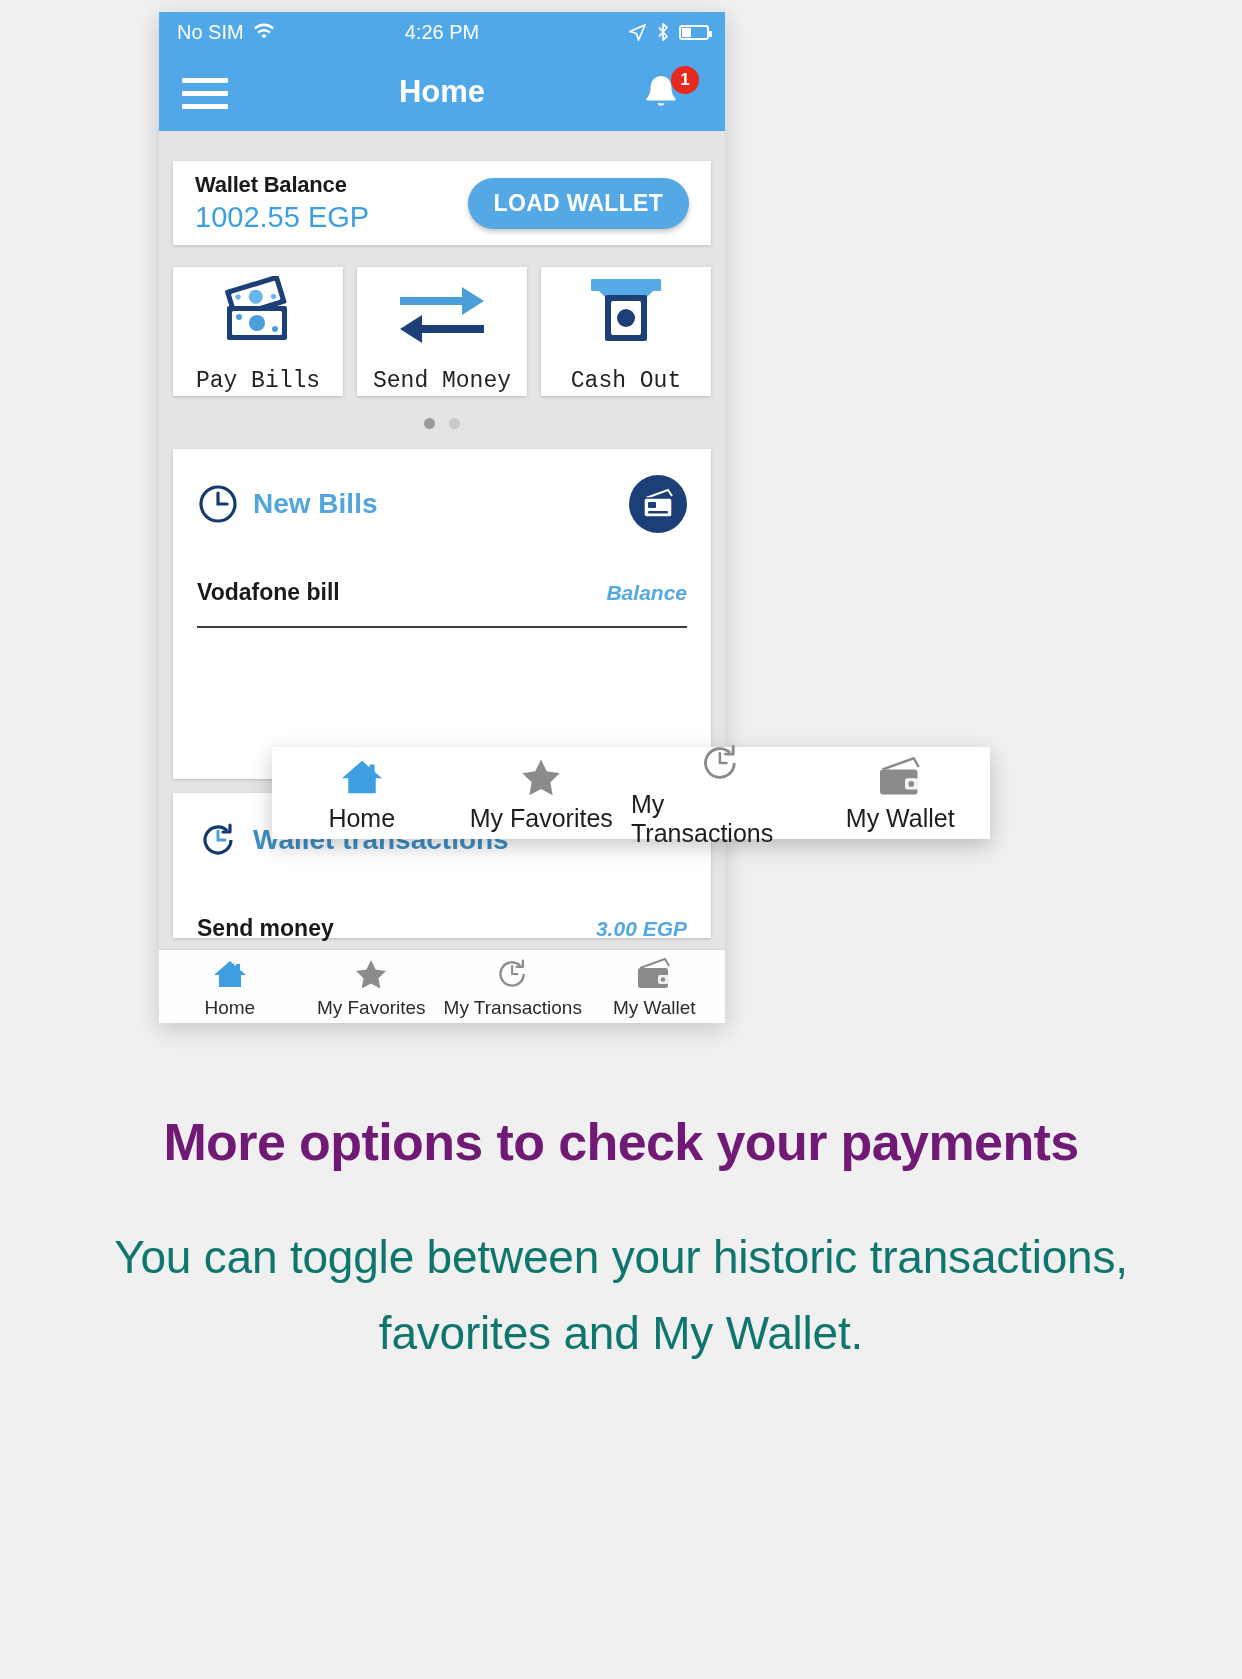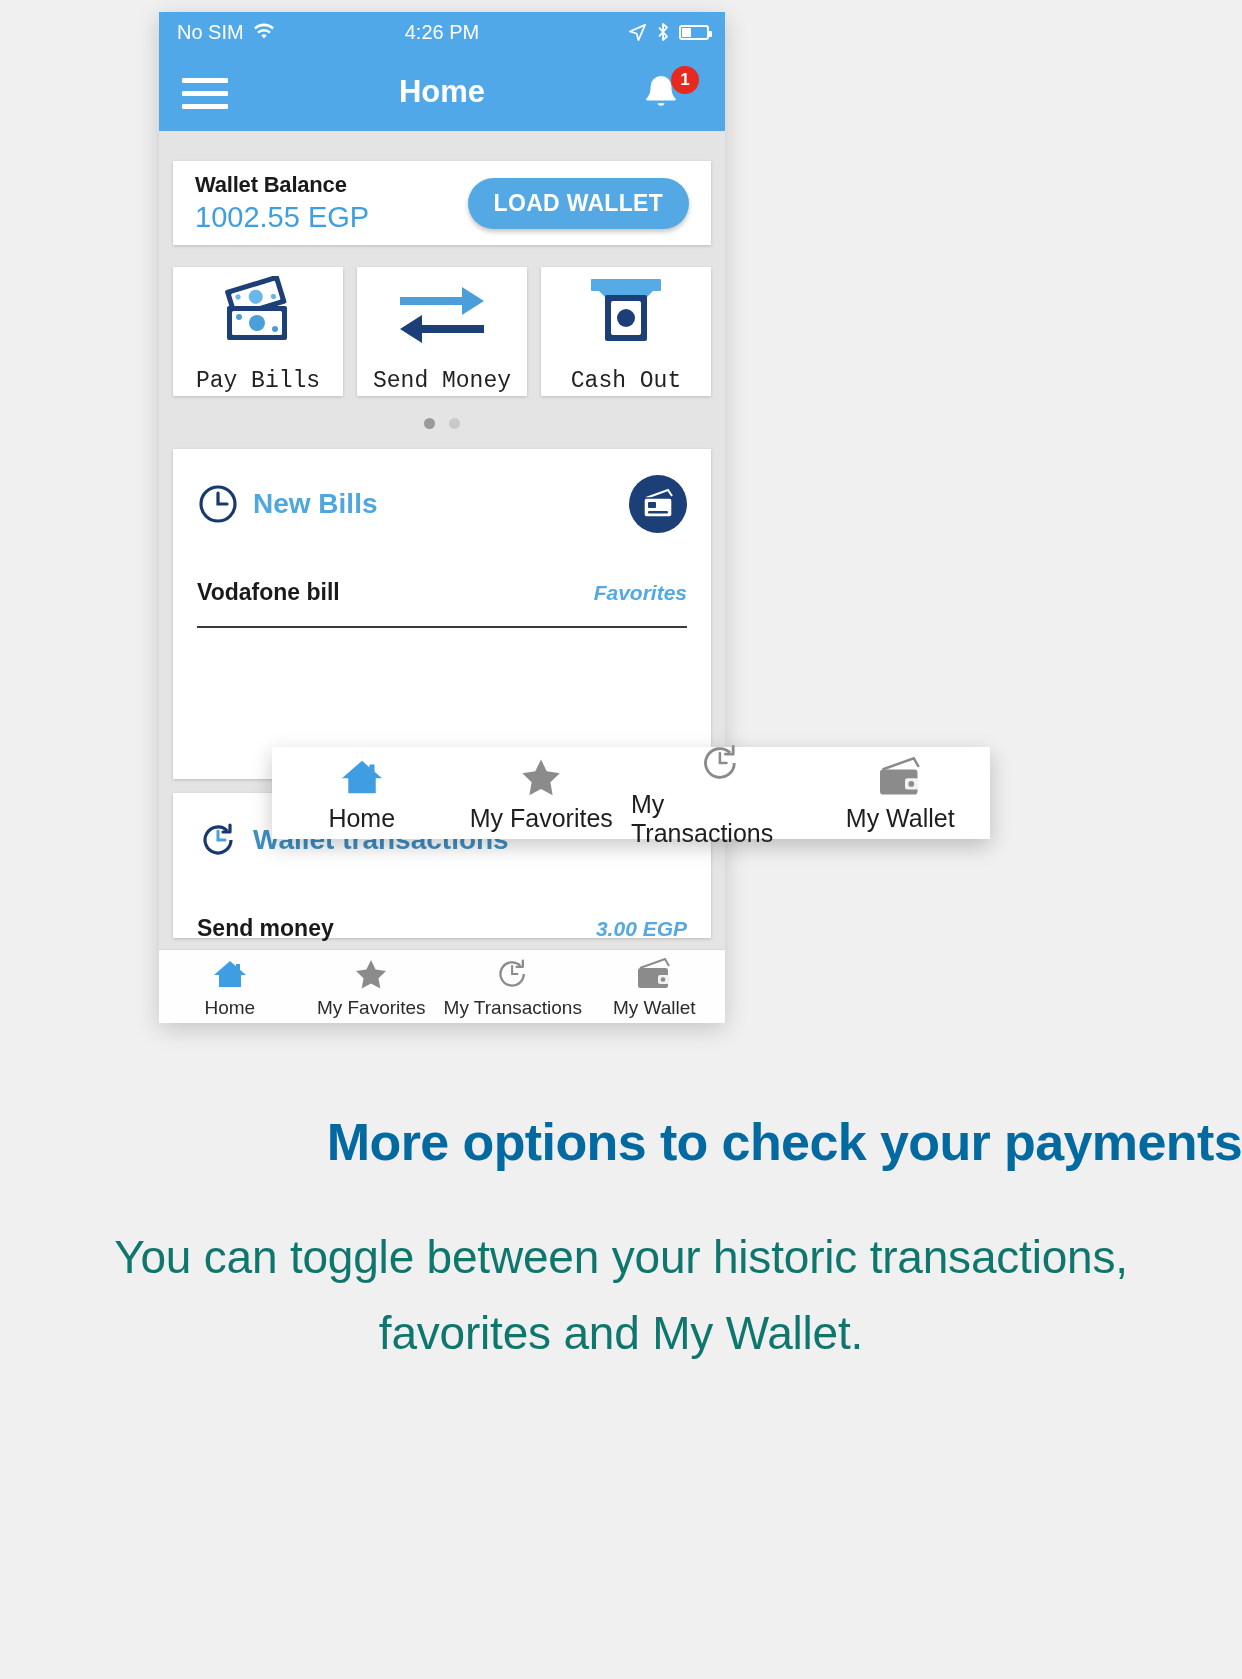--- a/index.html
+++ b/index.html
@@ -130,21 +130,21 @@
     width: 718px; height: 92px; background: #fff;
     box-shadow: 0 7px 20px rgba(0,0,0,0.22);
     display: flex; align-items: center; z-index: 40;
   }
   .float-tabbar .tab .tlabel { font-size: 25px; color: #1e1e1e; }
   .float-tabbar .tab .ticon { height: 48px; }
 
   
   .caption { position: absolute; left: 0; right: 0; top: 1112px; text-align: center; }
   .cap-title {
-    font-size: 52px; font-weight: bold; color: #0369a1; letter-spacing: -0.6px; text-align: right;
+    font-size: 52px; font-weight: bold; color: #701a75; letter-spacing: -0.6px;
   }
   .cap-body {
     font-size: 46px; color: #0f766e; line-height: 1.65; margin-top: 48px;
     padding: 0 60px; letter-spacing: -0.2px;
   }
 </style>
 </head>
 <body>
 
 <div id="root">
@@ -266,21 +266,21 @@
               <rect x="4" y="10" width="28" height="19" rx="2.5" fill="#fff"></rect>
               <rect x="4" y="10" width="28" height="19" rx="2.5" fill="none" stroke="#1c3f78" stroke-width="1.4"></rect>
               <rect x="8" y="14" width="8" height="6" rx="1" fill="#1c3f78"></rect>
               <rect x="8" y="23" width="20" height="2.4" rx="1.2" fill="#1c3f78"></rect>
             </svg>
           </div>
         </div>
 
         <div class="bill-row">
           <span class="bill-name">Vodafone bill</span>
-          <span class="bill-provider">Favorites</span>
+          <span class="bill-provider">Balance</span>
         </div>
         <div class="bill-sub"></div>
         <div class="divider"></div>
       </div>
 
       <div class="card section-card recent-card">
         <div class="sec-head">
           <div class="sec-head-left">
             <svg width="42" height="42" viewBox="0 0 42 42">
               <path d="M34 21a13 13 0 1 1-3.8-9.2" fill="none" stroke="#163a6e" stroke-width="3.2"></path>

